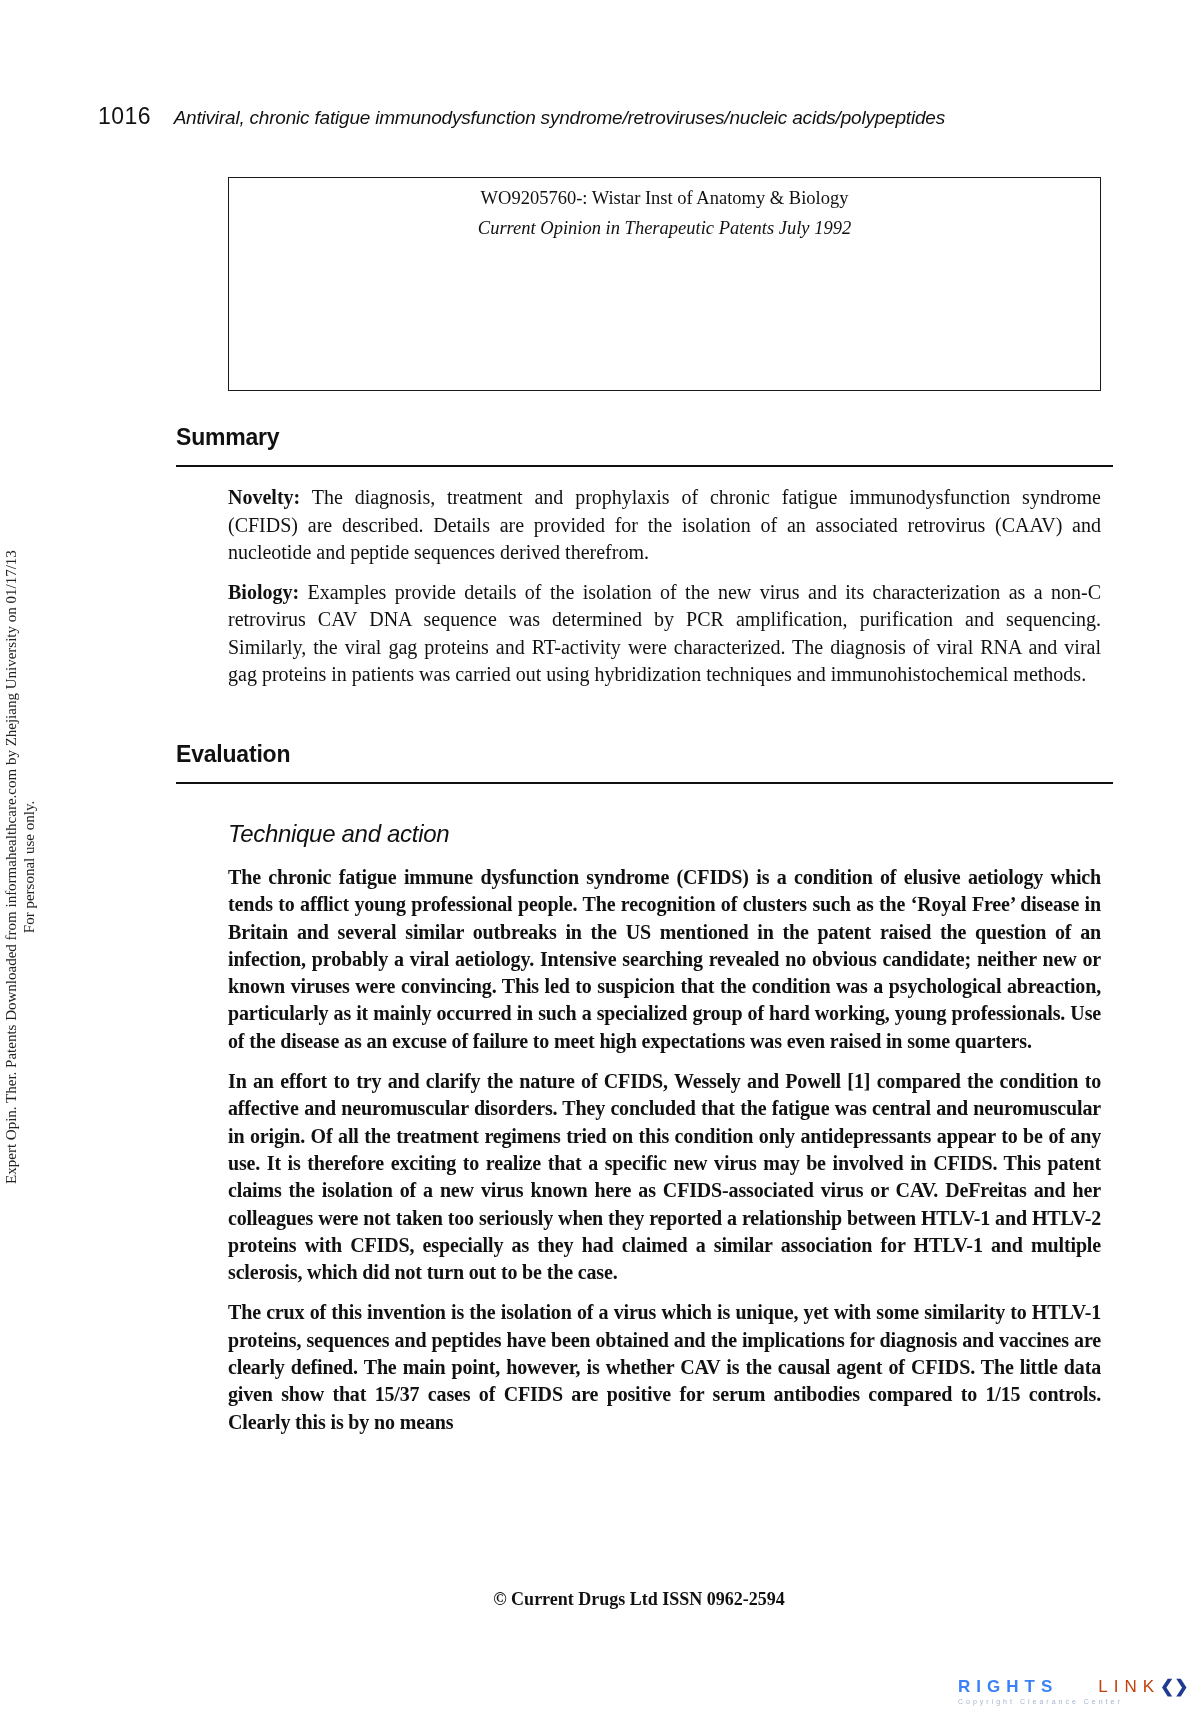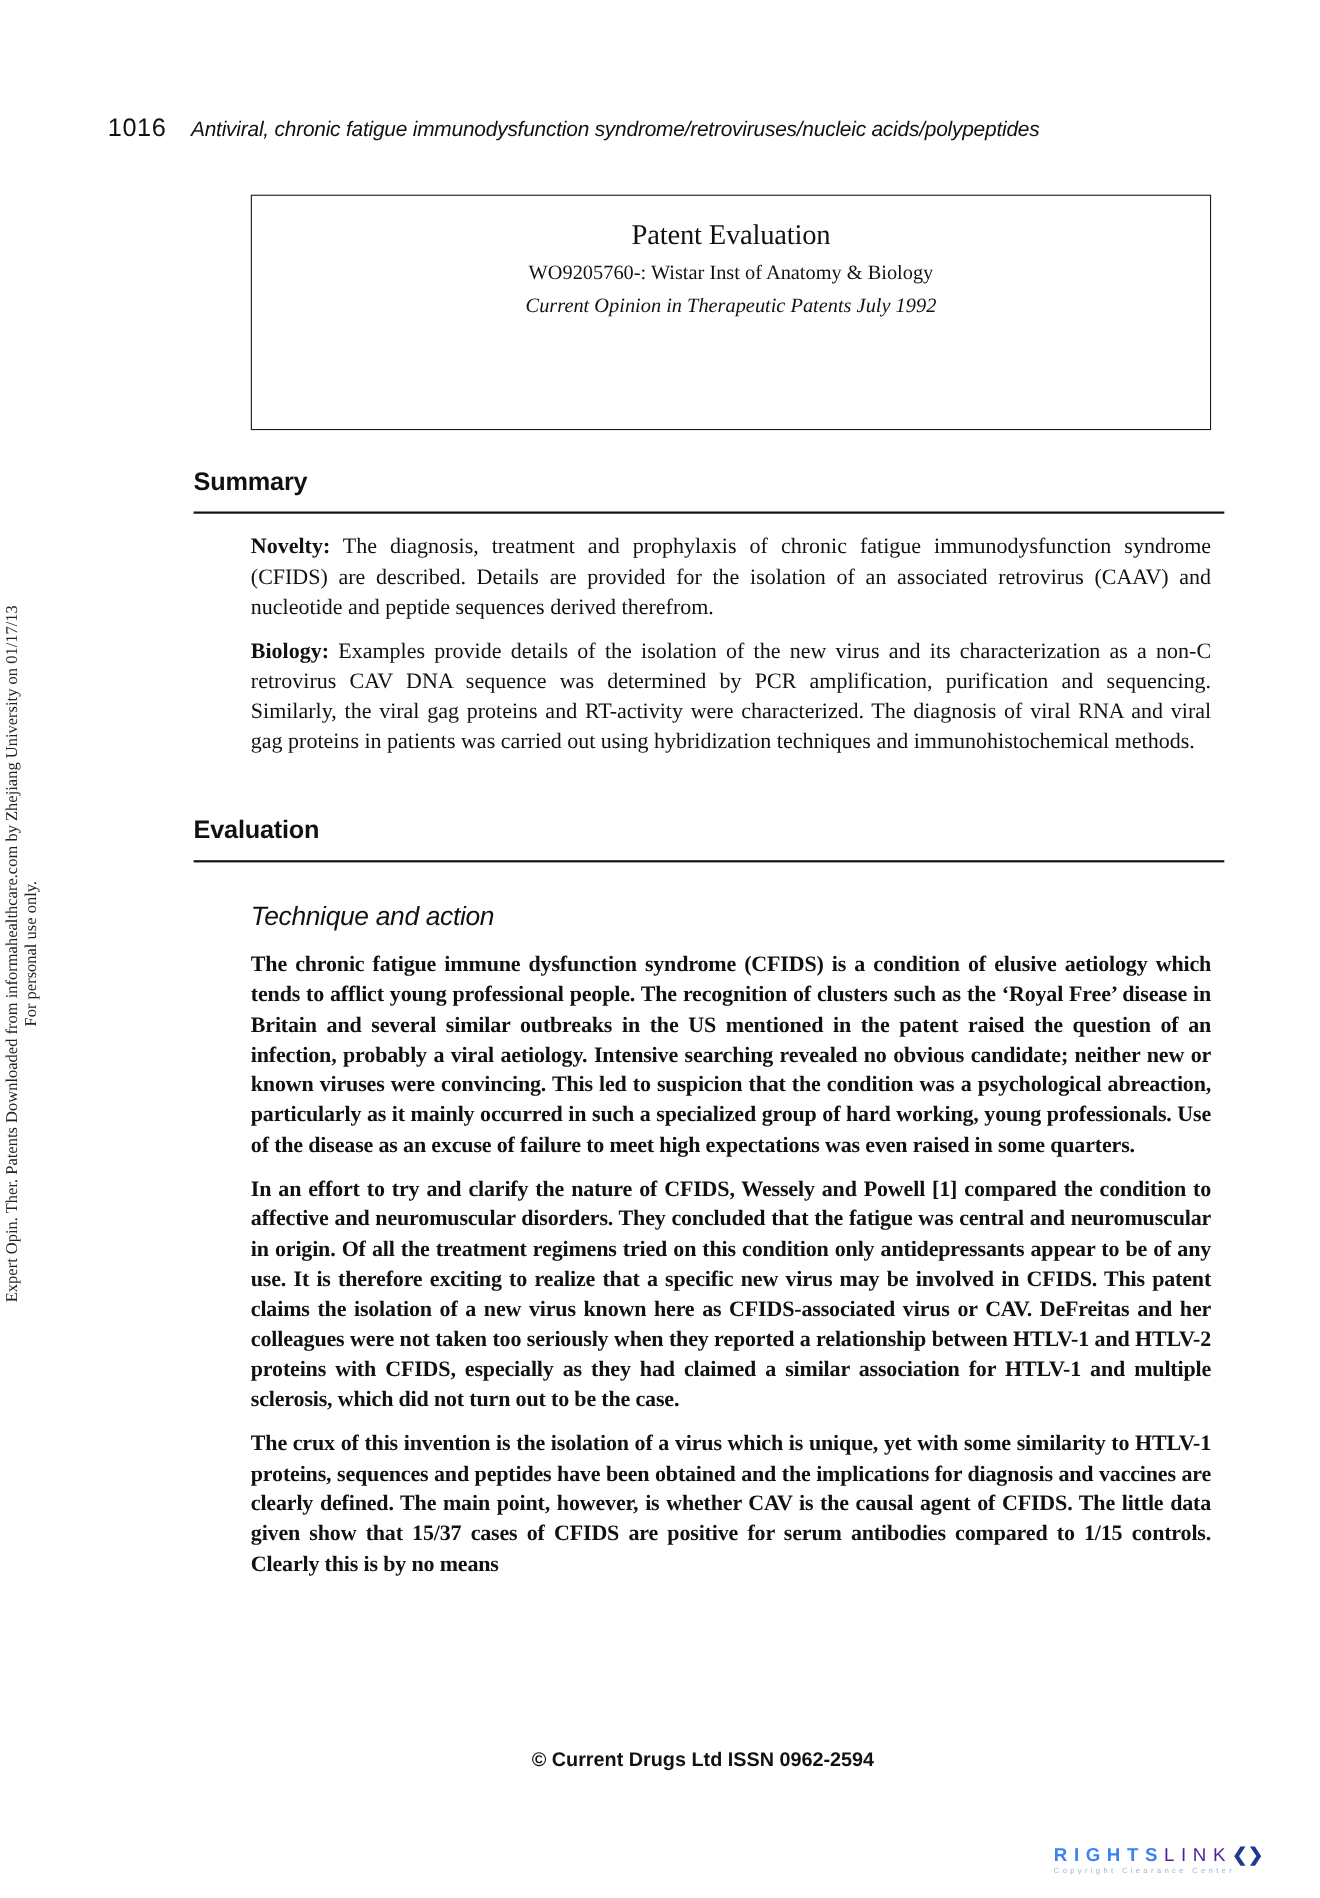--- a/index.html
+++ b/index.html
@@ -128,61 +128,60 @@
       color: #222;
       width: 730px;
       white-space: nowrap;
     }
     .footer {
       position: absolute;
       left: 0;
       width: 1200px;
       top: 1589px;
       text-align: center;
-      font-family: Liberation Sans, sans-serif;
+      font-family: Liberation Serif, serif;
       font-weight: bold;
       font-size: 18px;
       padding-left: 78px;
       box-sizing: border-box;
     }
     .rightslink {
       position: absolute;
       left: 958px;
       top: 1676px;
       width: 225px;
     }
     .rightslink .brand {
       font-family: "Liberation Sans", sans-serif;
       font-weight: bold;
       font-size: 17px;
       letter-spacing: 6px;
       white-space: nowrap;
     }
     .rightslink .brand .rights { color: #3b82f6; }
-    .rightslink .brand .link { color: #4c1d95; font-weight: normal; }
+    .rightslink .brand .link { color: #c2410c; font-weight: normal; margin-left: 40px; }
     .rightslink .brand .chev { color: #1f3b8f; letter-spacing: 0; }
     .rightslink .tagline {
       font-family: "Liberation Sans", sans-serif;
       font-size: 7px;
       letter-spacing: 3px;
       color: #a7b3cf;
       margin-top: 1px;
       white-space: nowrap;
     }
   </style>
 </head>
 <body>
 
 <div class="running-head">
   <span class="page-num">1016</span>
   <span class="topic">Antiviral, chronic fatigue immunodysfunction syndrome/retroviruses/nucleic acids/polypeptides</span>
 </div>
 
 <div class="title-box">
-  <div class="kind">Patent Evaluation</div>
   <div class="patent-id">WO9205760-: Wistar Inst of Anatomy &amp; Biology</div>
   <div class="journal">Current Opinion in Therapeutic Patents July 1992</div>
 </div>
 
 <div class="section-head" style="top: 424px;">Summary</div>
 
 <div class="body-text" style="top: 484px;">
   <p><span class="lead">Novelty:</span><span> The diagnosis, treatment and prophylaxis of chronic fatigue immunodysfunction syndrome (CFIDS) are described. Details are provided for the isolation of an associated retrovirus (CAAV) and nucleotide and peptide sequences derived therefrom.</span></p>
   <p><span class="lead">Biology:</span><span> Examples provide details of the isolation of the new virus and its characterization as a non-C retrovirus CAV DNA sequence was determined by PCR amplification, purification and sequencing. Similarly, the viral gag proteins and RT-activity were characterized. The diagnosis of viral RNA and viral gag proteins in patients was carried out using hybridization techniques and immunohistochemical methods.</span></p>
 </div>

